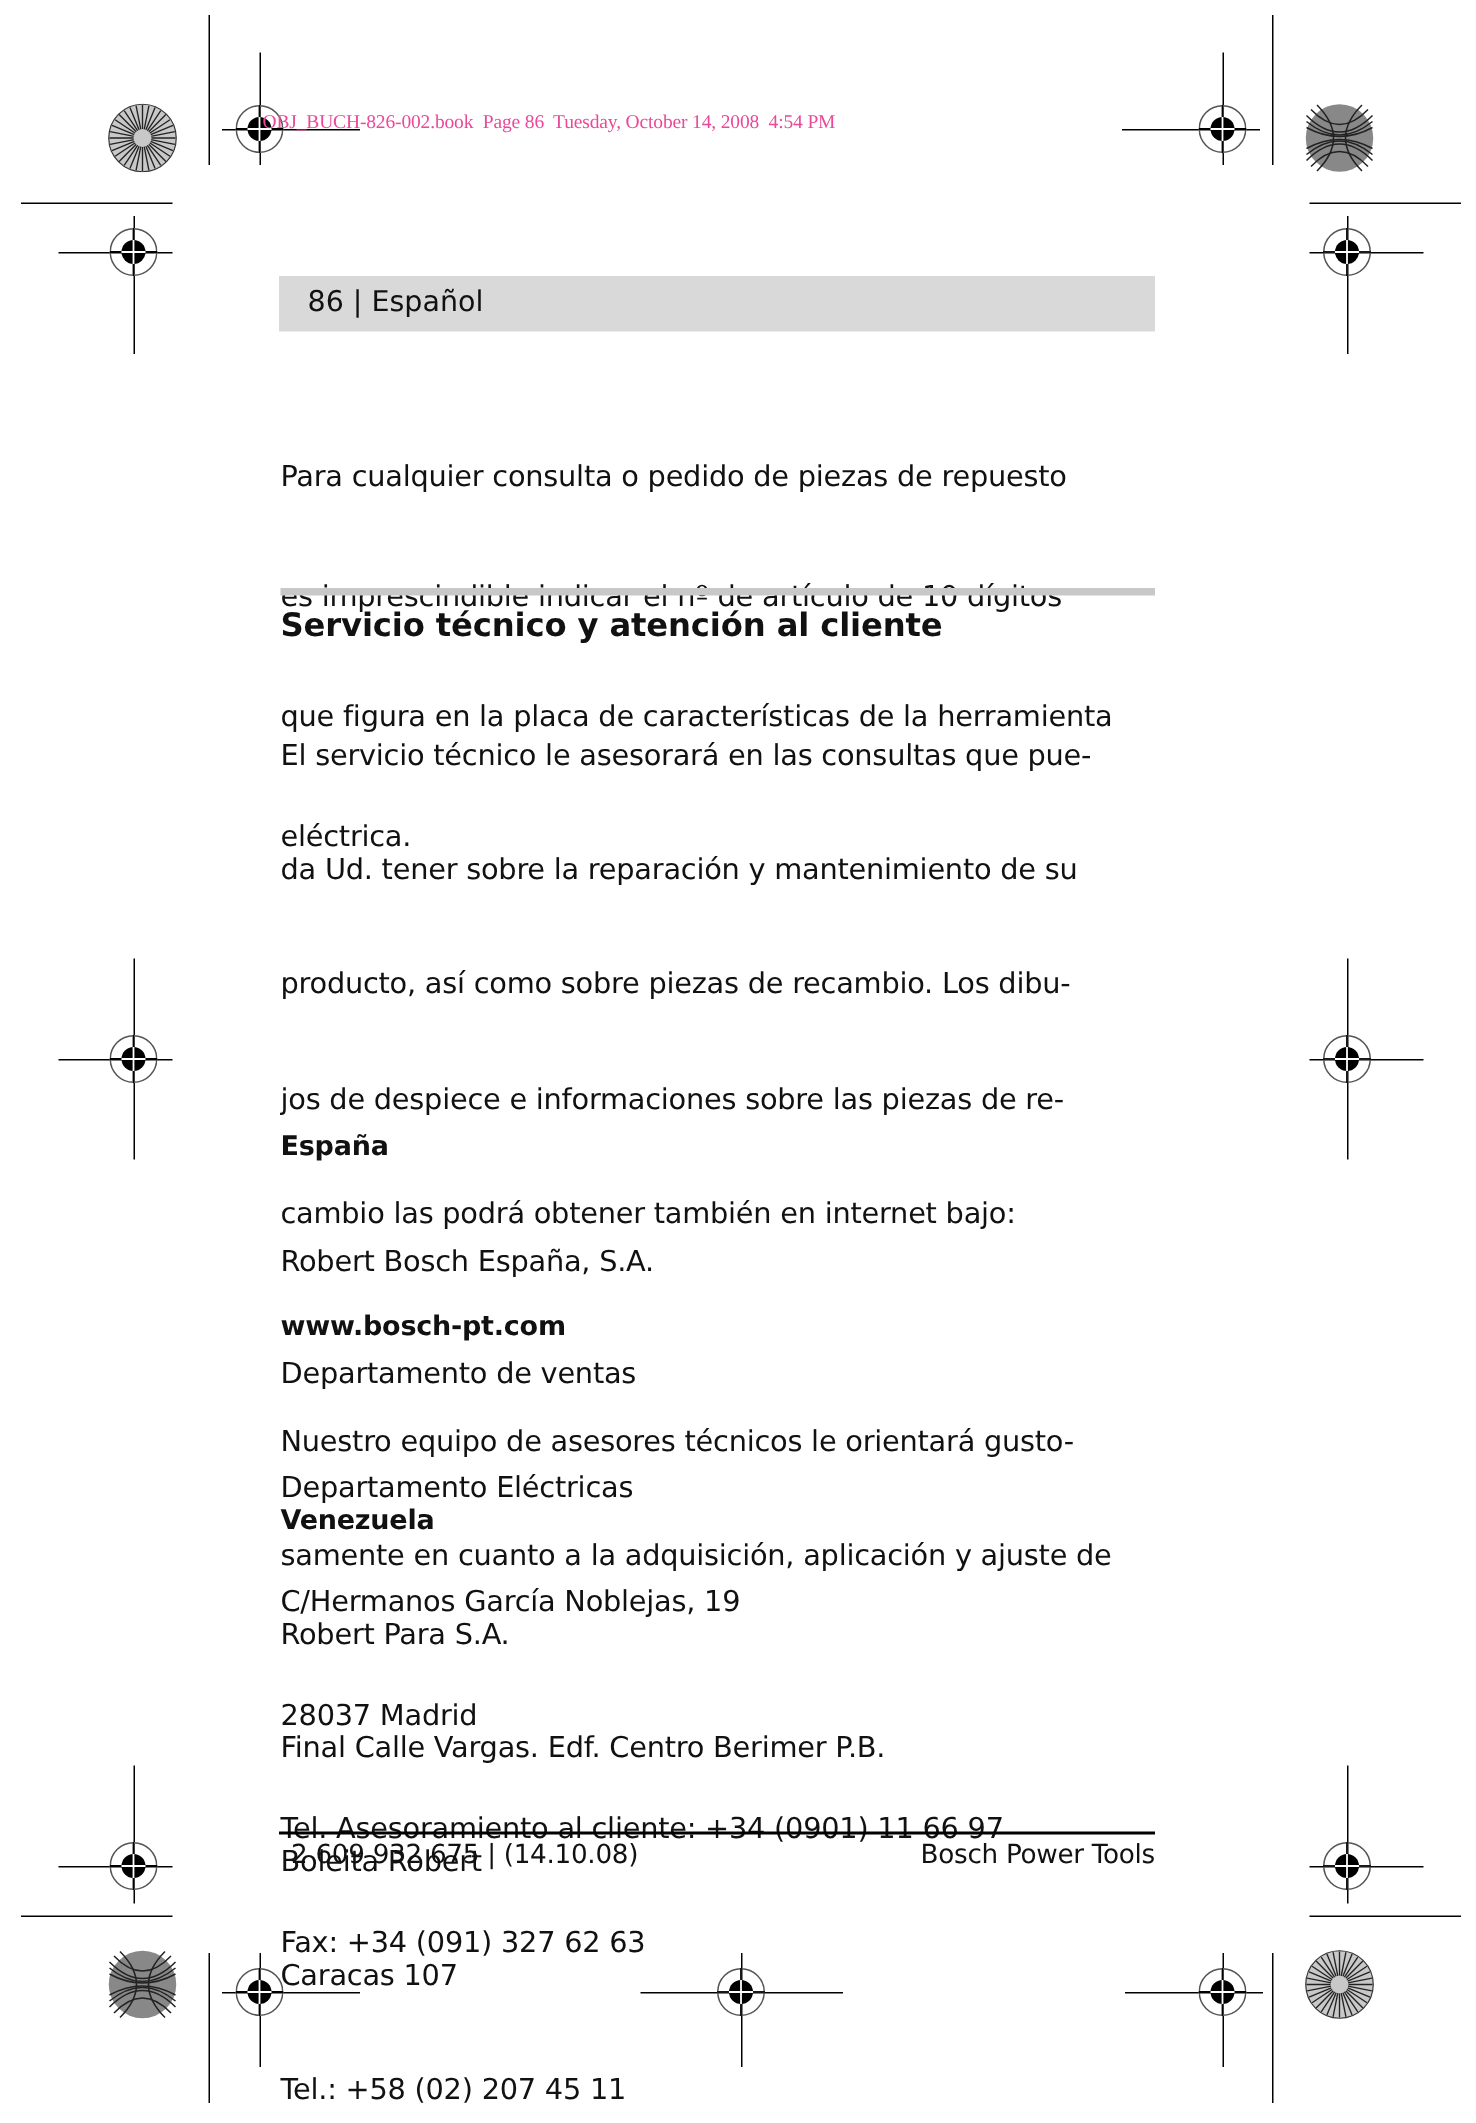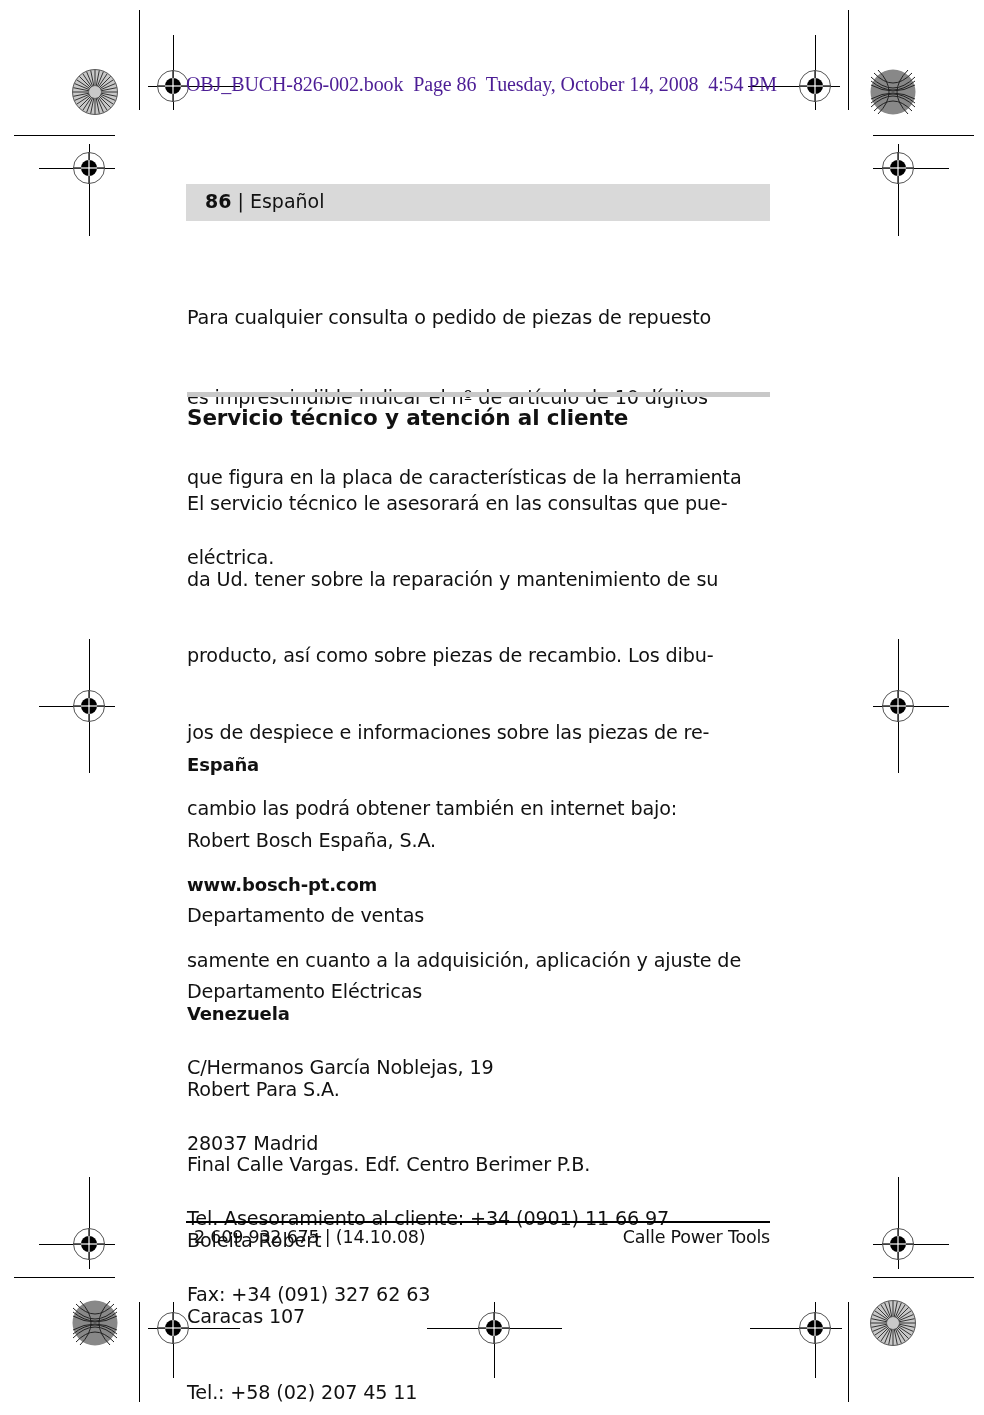--- a/index.html
+++ b/index.html
@@ -2,25 +2,25 @@
 <html><head>
 <meta charset="utf-8">
 <style>
   html, body { margin:0; padding:0; background:#ffffff; }
   body { width:984px; height:1415px; position:relative; overflow:hidden;
          font-family:"DejaVu Sans", sans-serif; color:#111; }
   .hl { position:absolute; height:1px; background:#000; }
   .vl { position:absolute; width:1px; background:#000; }
   .reg { position:absolute; width:32px; height:32px; margin:-16px 0 0 -16px; }
   .target { position:absolute; width:46px; height:46px; margin:-23px 0 0 -23px; }
-  .slug { position:absolute; left:186px; top:73px; font-family:"Liberation Serif", serif;
-          font-size:20px; color:#4c1d95; white-space:nowrap; letter-spacing:-0.1px; }
+  .slug { position:absolute; left:175px; top:73px; font-family:"Liberation Serif", serif;
+          font-size:13px; color:#ec4899; white-space:nowrap; letter-spacing:-0.1px; }
   .band { position:absolute; left:186px; top:184px; width:584px; height:37px; background:#d9d9d9; }
   .band-text { position:absolute; left:19px; top:6px; font-size:19px; white-space:nowrap; }
-  .band-text b { font-weight:bold; }
+  .band-text b { font-weight:normal; }
   .col { position:absolute; left:187px; width:590px; font-size:19.2px; line-height:28px;
          letter-spacing:-0.15px; }
   .line { white-space:nowrap; display:block;margin-top:48px; }
   .rule { position:absolute; left:187px; width:583px; height:5px; background:#c8c8c8; top:392px; }
   .h2 { position:absolute; left:187px; top:405px; font-size:21.5px; font-weight:bold;
         white-space:nowrap; letter-spacing:-0.1px; }
   .h3 { font-weight:bold; font-size:18px; }
   .bold { font-weight:bold; }
   .foot-rule { position:absolute; left:186px; top:1221px; width:584px; height:2px; background:#000; }
   .foot-l { position:absolute; left:194px; top:1227px; font-size:17.5px; white-space:nowrap; letter-spacing:-0.2px; }
@@ -188,20 +188,21 @@
 <div class="rule"></div>
 <div class="h2">Servicio técnico y atención al cliente</div>
 
 <div class="col" style="top:442px;line-height:28.2px">
   <span class="line">El servicio técnico le asesorará en las consultas que pue-</span>
   <span class="line">da Ud. tener sobre la reparación y mantenimiento de su</span>
   <span class="line">producto, así como sobre piezas de recambio. Los dibu-</span>
   <span class="line">jos de despiece e informaciones sobre las piezas de re-</span>
   <span class="line">cambio las podrá obtener también en internet bajo:</span>
   <span class="line bold" style="font-size:18px">www.bosch-pt.com</span>
+  <span class="line">Nuestro equipo de asesores técnicos le orientará gusto-</span>
   <span class="line">samente en cuanto a la adquisición, aplicación y ajuste de</span>
 </div>
 
 <div class="col" style="top:703px;line-height:27.7px">
   <span class="line h3" style="margin-bottom:16px">España</span>
   <span class="line">Robert Bosch España, S.A.</span>
   <span class="line">Departamento de ventas</span>
   <span class="line">Departamento Eléctricas</span>
   <span class="line">C/Hermanos García Noblejas, 19</span>
   <span class="line">28037 Madrid</span>
@@ -213,13 +214,13 @@
   <span class="line h3" style="margin-bottom:16px">Venezuela</span>
   <span class="line">Robert Para S.A.</span>
   <span class="line">Final Calle Vargas. Edf. Centro Berimer P.B.</span>
   <span class="line">Boleita Robert</span>
   <span class="line">Caracas 107</span>
   <span class="line">Tel.: +58 (02) 207 45 11</span>
 </div>
 
 <div class="foot-rule"></div>
 <div class="foot-l">2 609 932 675 | (14.10.08)</div>
-<div class="foot-r">Calle Power Tools</div>
+<div class="foot-r">Bosch Power Tools</div>
 
 </body></html>

